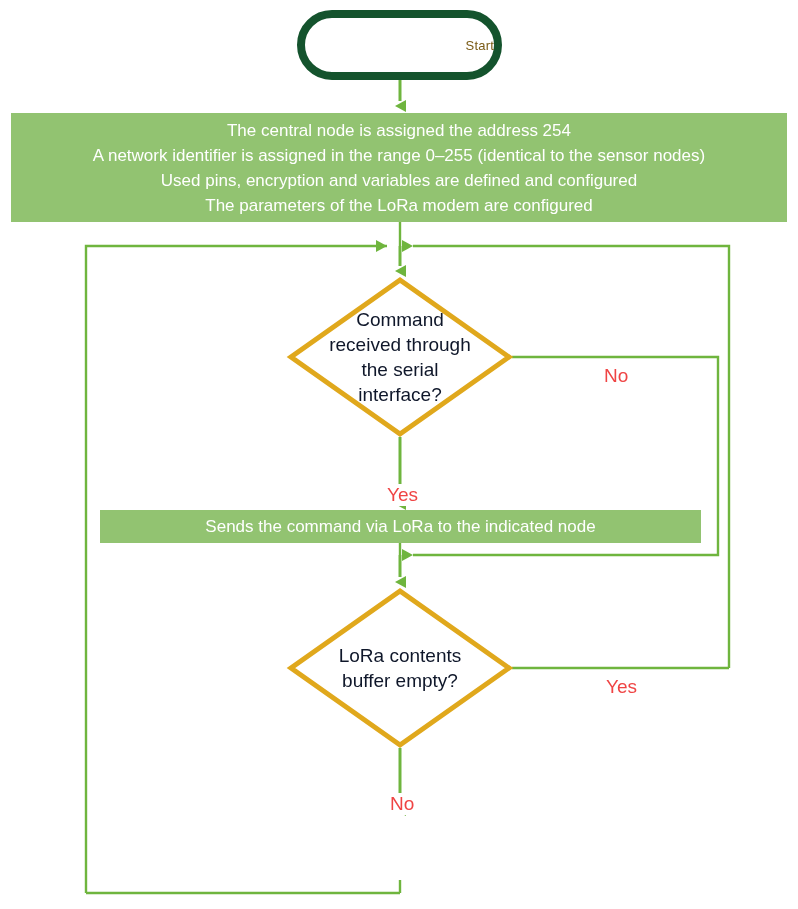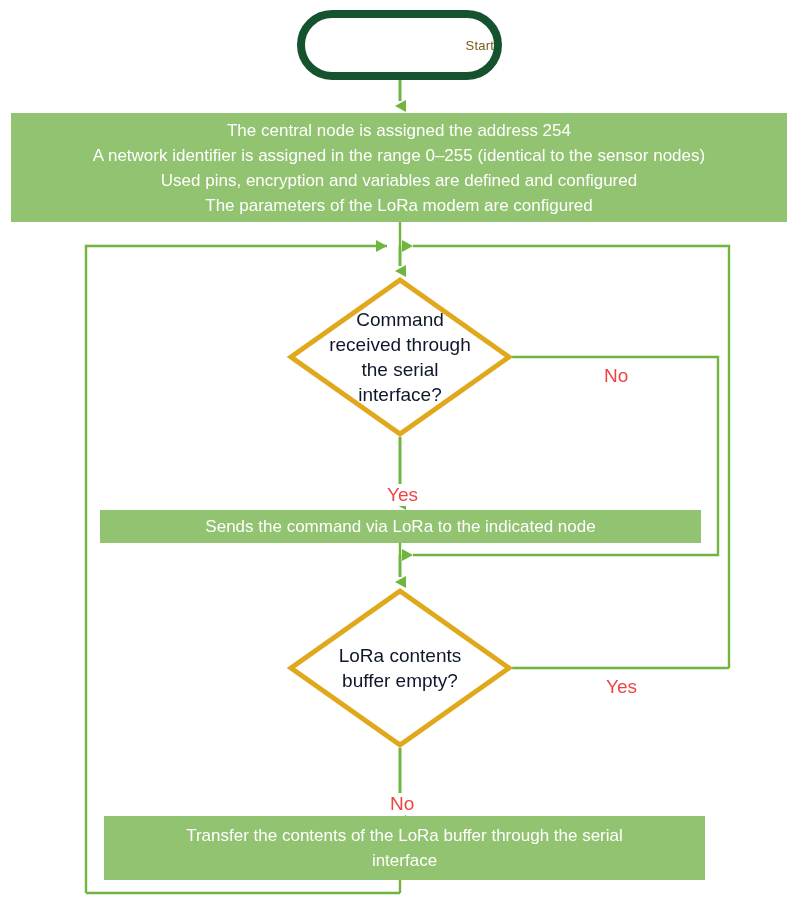--- a/index.html
+++ b/index.html
@@ -191,18 +191,14 @@
   </div>
 
   <div class="edge-label" style="left:602px; top:656px;">
     <span>Yes</span>
   </div>
 
   <div class="edge-label" style="left:386px; top:773px;">
     <span>No</span>
   </div>
 
-  <div class="process" style="left:104px; top:816px; width:601px; height:64px;">
-    <span class="ptext">Transfer the contents of the LoRa buffer through the serial
-interface</span>
-  </div>
 
 </div>
 
 </body></html>

